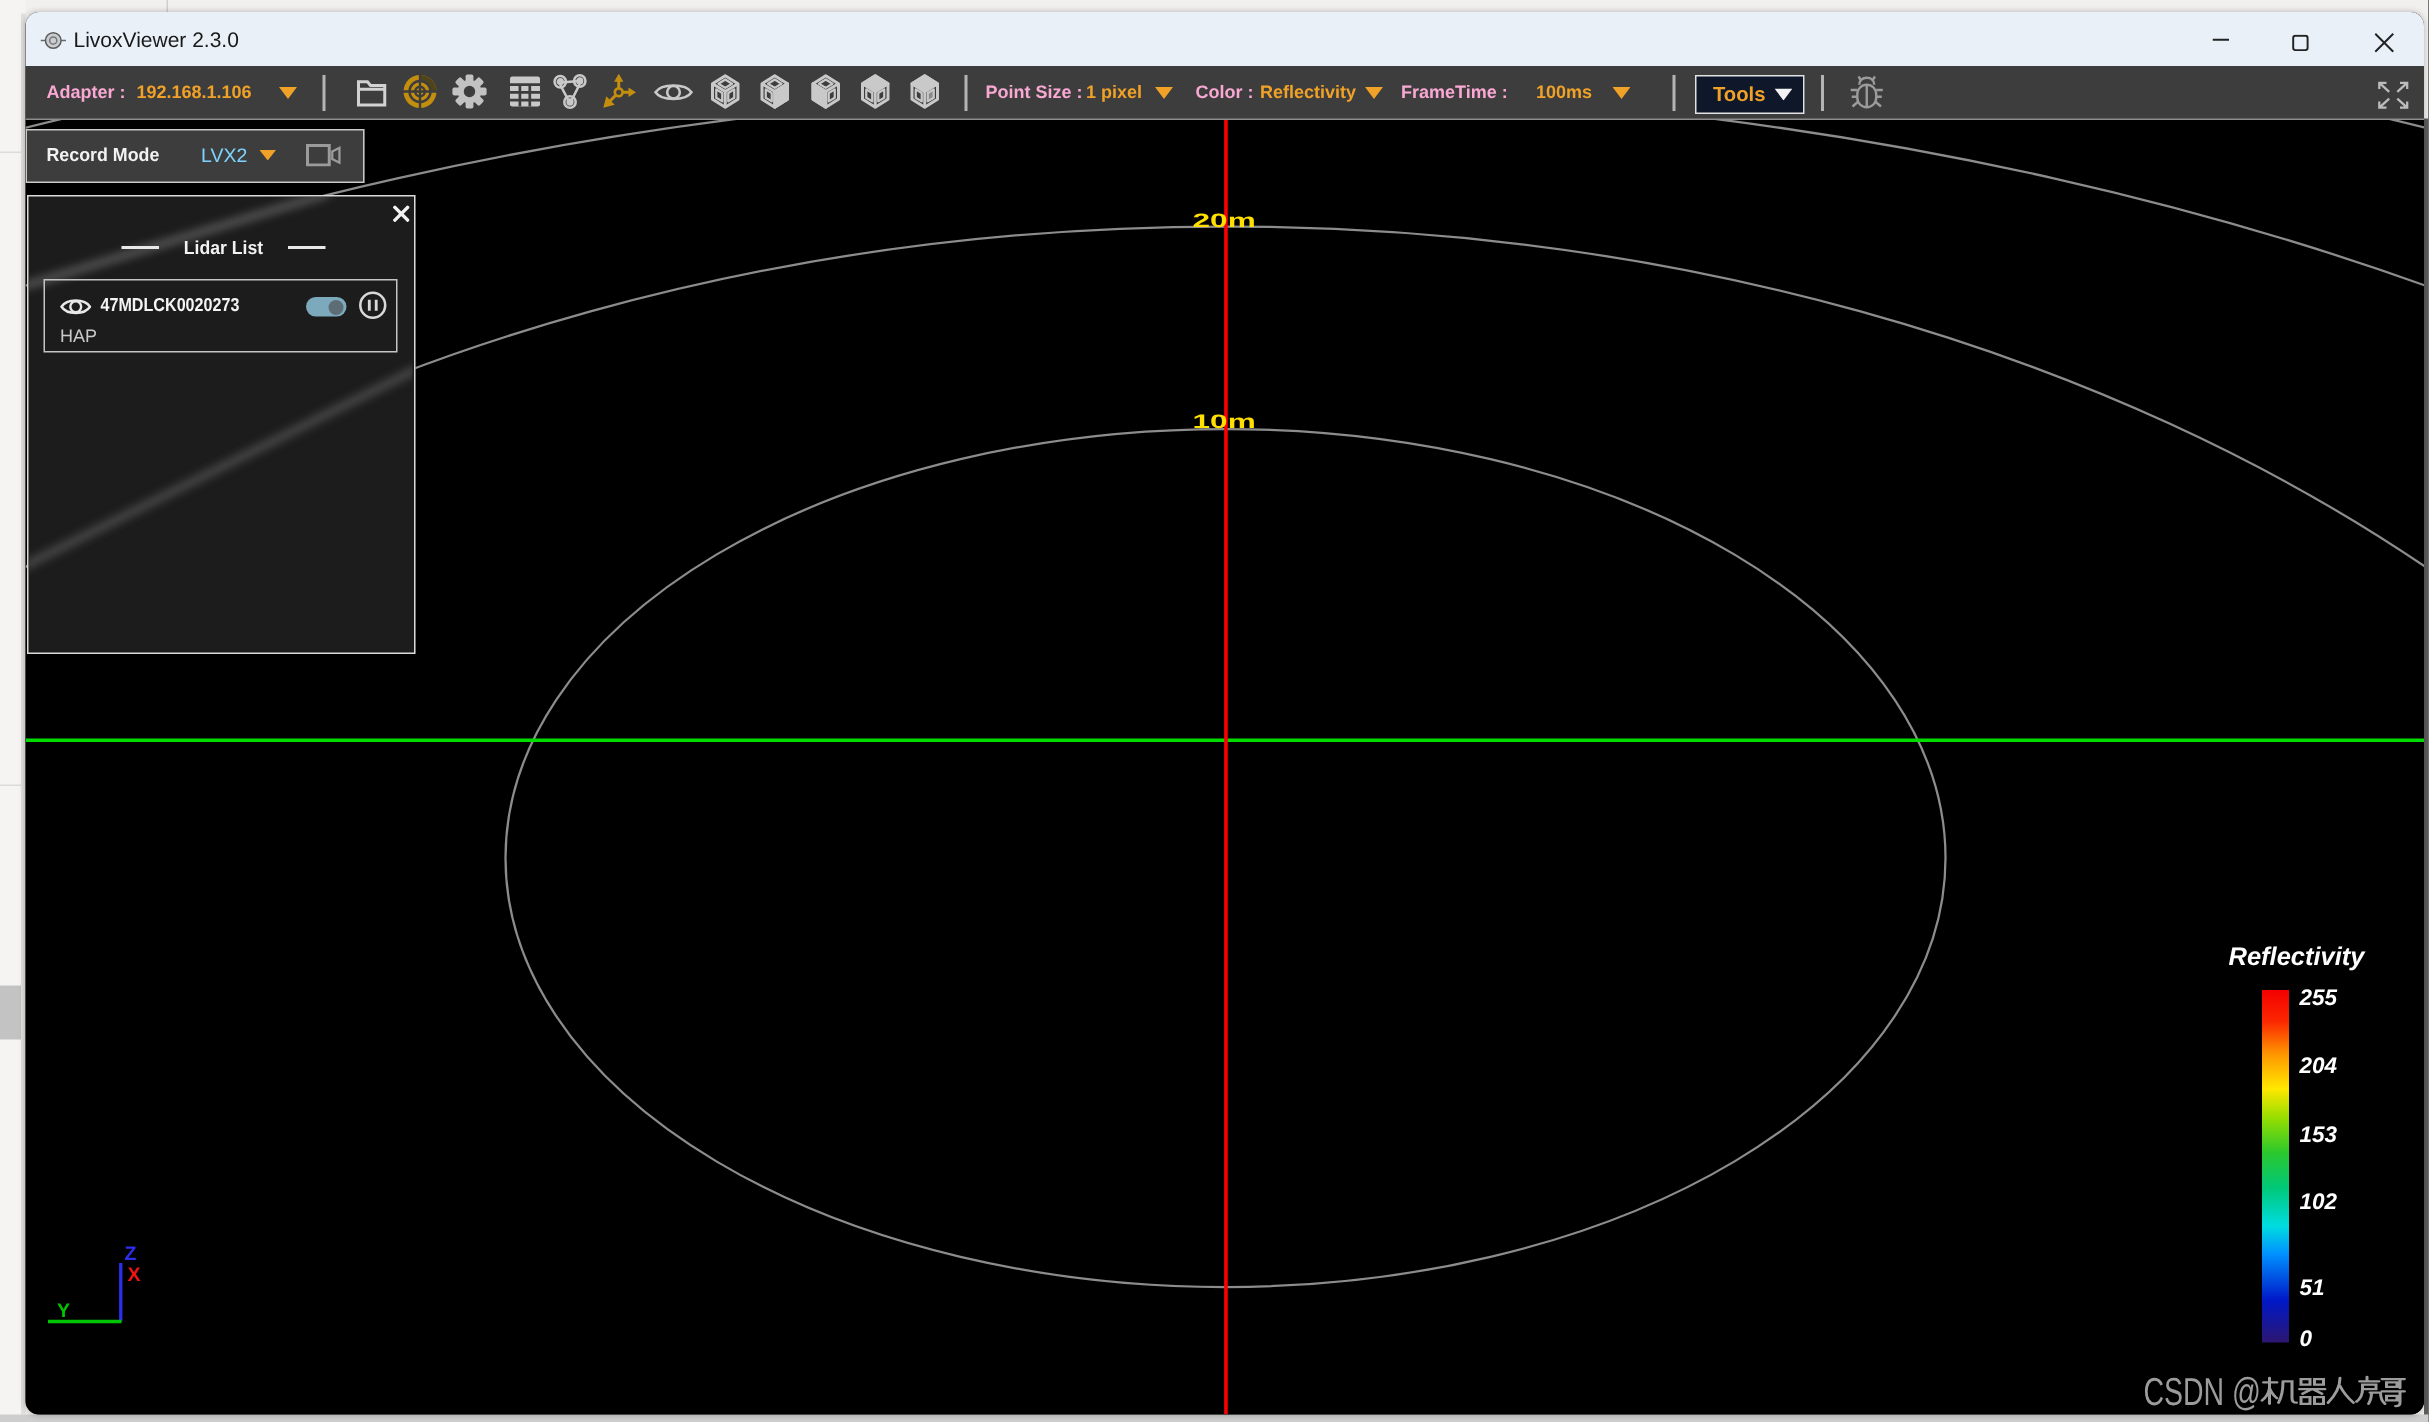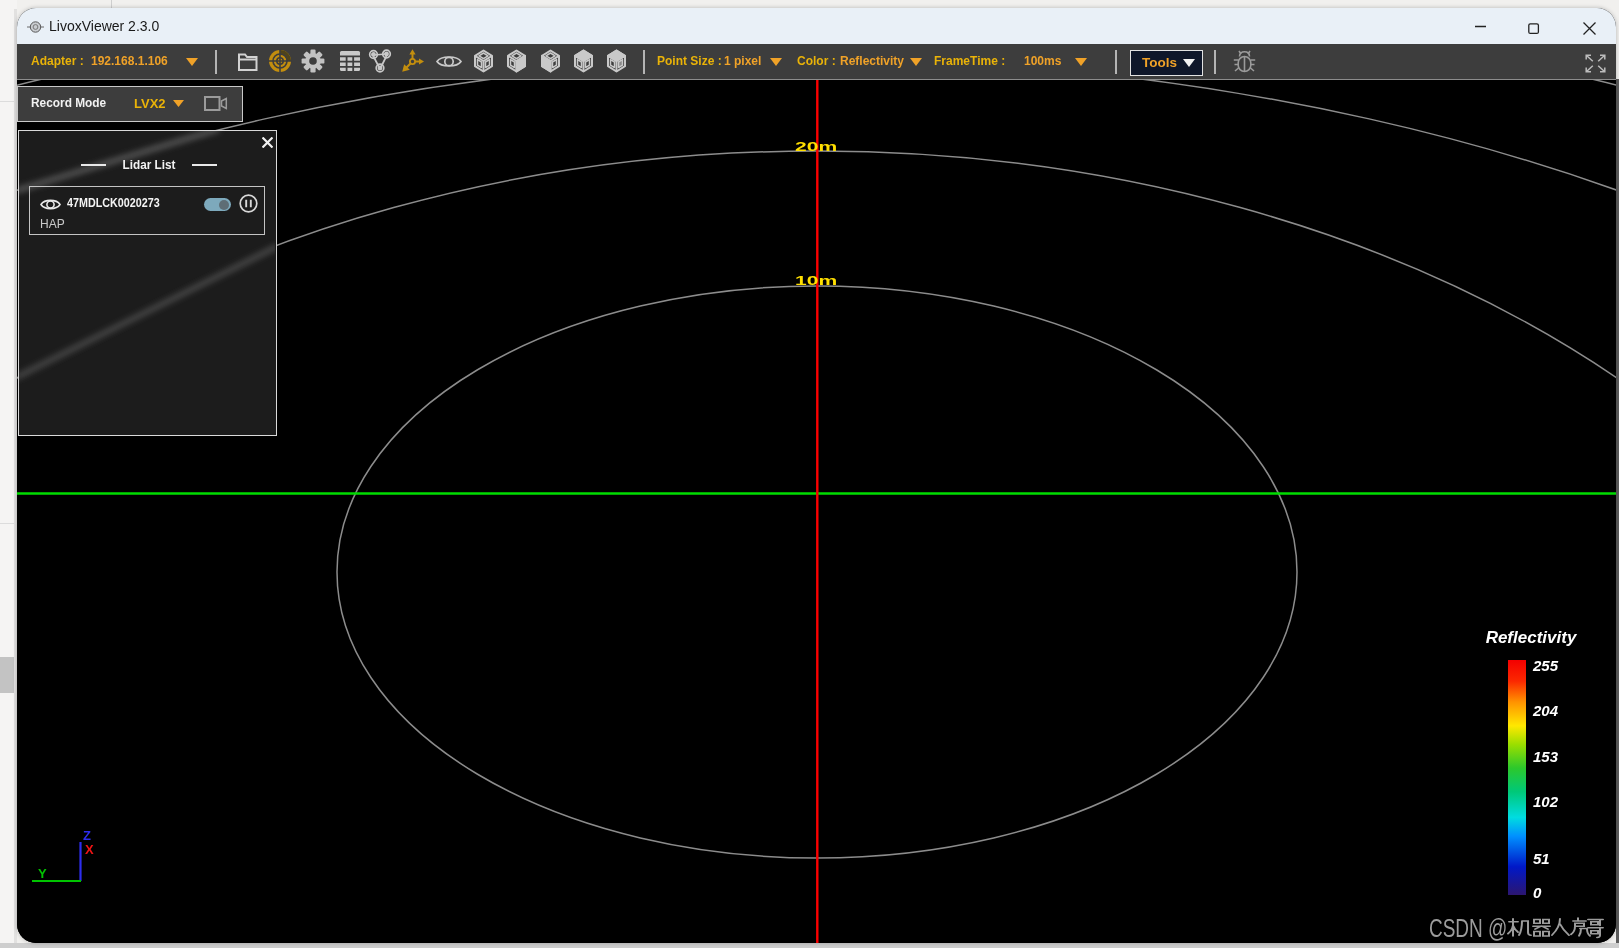--- a/index.html
+++ b/index.html
@@ -1,26 +1,26 @@
 <!DOCTYPE html>
 <html><head>
 <meta charset="utf-8">
 <style>
   html,body{margin:0;padding:0}
   body{width:1619px;height:948px;background:#f1f0ee;overflow:hidden;position:relative;
        font-family:"Liberation Sans",sans-serif}
   .abs{position:absolute}
   
   #win{position:absolute;left:17px;top:8px;width:1599px;height:935px;
-       border-radius:19px;overflow:hidden;background:#000;box-shadow:0 0 4px rgba(0,0,0,.25)}
+       border-radius:9px;overflow:hidden;background:#000;box-shadow:0 0 4px rgba(0,0,0,.25)}
   #titlebar{position:absolute;left:0;top:0;width:100%;height:36px;background:#e9f0f7}
   #toolbar{position:absolute;left:0;top:36px;width:100%;height:35px;background:#3d3d3d;
            border-bottom:1px solid #8d8d8d}
   #view{position:absolute;left:0;top:72px;width:1599px;height:863px;background:#000}
-  .tb-label{position:absolute;top:0;height:35px;line-height:35px;font-size:12px;font-weight:bold;color:#eab308;white-space:pre}
+  .tb-label{position:absolute;top:0;height:35px;line-height:35px;font-size:12px;font-weight:bold;color:#f9a8d4;white-space:pre}
   .tb-orange{color:#f0a228}
   .sep{position:absolute;top:6px;width:2px;height:24px;background:#b4b4b4}
   .cl{position:absolute;left:1516px;font-size:15px;font-weight:bold;font-style:italic;color:#fff;height:16px;line-height:16px}
 </style>
 </head>
 <body>
 
 <div class="abs" style="left:0;top:0;width:17px;height:948px;background:#f5f4f3"></div>
 <div class="abs" style="left:111px;top:0;width:1px;height:9px;background:#cfcfcf"></div>
 <div class="abs" style="left:0;top:101px;width:15px;height:1px;background:#dcdcdc"></div>
@@ -238,21 +238,21 @@
       <line x1="15" y1="801" x2="64" y2="801" stroke="#00c400" stroke-width="2.2"></line>
       <text x="66" y="760" font-size="13" font-weight="bold" fill="#2d2dee" font-family="Liberation Sans">Z</text>
       <text x="68" y="774" font-size="13" font-weight="bold" fill="#ee1414" font-family="Liberation Sans">X</text>
       <text x="21" y="798" font-size="13" font-weight="bold" fill="#00c400" font-family="Liberation Sans">Y</text>
     </svg>
     <span class="abs" style="left:778px;top:62px;font-size:13px;font-weight:bold;color:#ffdf00;transform:scaleX(1.62);transform-origin:0 0;line-height:9px">20m</span>
     <span class="abs" style="left:778px;top:196px;font-size:13px;font-weight:bold;color:#ffdf00;transform:scaleX(1.62);transform-origin:0 0;line-height:9px">10m</span>
 
     <div class="abs" style="left:0;top:6px;width:226px;height:36px;box-sizing:border-box;background:#3d3d3d;border:1.5px solid #c9c9c9">
       <span class="abs" style="left:13px;top:0;height:33px;line-height:33px;font-size:12.5px;font-weight:bold;color:#f2f2f2;transform:scaleX(0.95);transform-origin:0 50%">Record Mode</span>
-      <span class="abs" style="left:116px;top:0;height:37px;line-height:33px;font-size:13px;font-weight:bold;color:#eab308">LVX2</span>
+      <span class="abs" style="left:116px;top:0;height:37px;line-height:33px;font-size:13px;font-weight:normal;color:#7dd3fc">LVX2</span>
       <svg class="abs" style="left:155px;top:13px" width="11" height="7" viewBox="0 0 11 7">
           <path d="M0,0 L11,0 L5.5,7 Z" fill="#f0a228"></path>
         </svg>
       <svg class="abs" style="left:186px;top:9px" width="24" height="15" viewBox="0 0 24 15">
         <rect x="1" y="1" width="14.5" height="13" fill="none" stroke="#9b9b9b" stroke-width="2"></rect>
         <path d="M17.5,5 L22.3,2.5 V12.5 L17.5,10 Z" fill="none" stroke="#9b9b9b" stroke-width="1.5"></path>
       </svg>
     </div>
 
     <div class="abs" style="left:1px;top:50px;width:259px;height:306px;box-sizing:border-box;background:#1c1c1c;border:1.5px solid #dadada">

